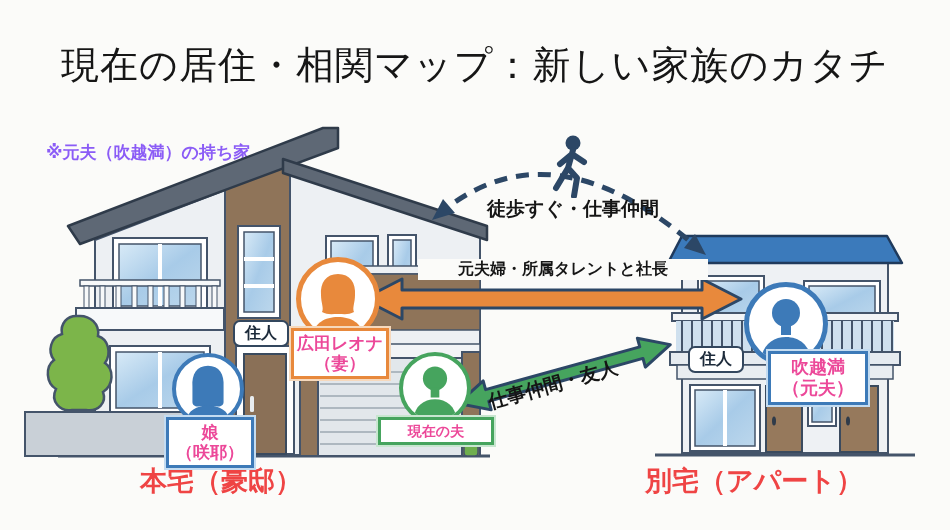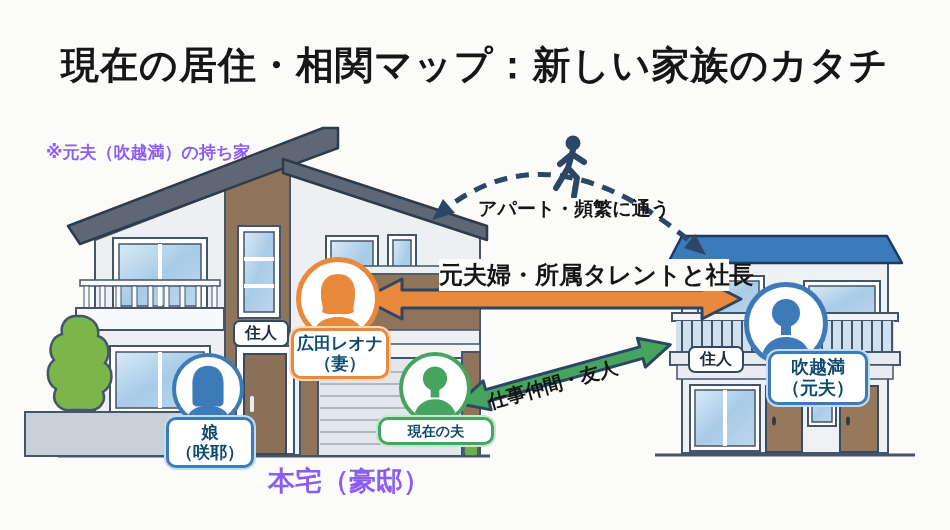--- a/index.html
+++ b/index.html
@@ -1,40 +1,40 @@
 <!DOCTYPE html>
 <html><head>
 <meta charset="utf-8">
 <style>
   html,body{margin:0;padding:0;}
   body{font-family:"Liberation Sans","DejaVu Sans",sans-serif;background:#fbfbf9;}
   .stage{position:relative;width:950px;height:530px;background:#fbfbf9;overflow:hidden;}
   .abs{position:absolute;}
-  .page-title{left:0;right:0;top:40px;text-align:center;font-size:38px;font-weight:700;
+  .page-title{left:0;right:0;top:40px;text-align:center;font-size:38px;font-weight:400;
     color:#161616;letter-spacing:1px;white-space:nowrap;}
   .note{left:46px;top:141px;font-size:17px;font-weight:700;color:#8b5cf6;}
-  .caption{font-size:27px;font-weight:800;color:#8b5cf6;text-align:right;white-space:nowrap;}
+  .caption{font-size:27px;font-weight:800;color:#ef4444;text-align:left;white-space:nowrap;}
   .caption.left{left:140px;width:290px;top:463px;}
   .caption.right{left:645px;width:300px;top:463px;}
   svg{display:block;}
   
   .rel-label{font-weight:800;color:#151515;text-align:center;white-space:nowrap;}
   .lbl-walk{left:478px;top:196px;width:190px;font-size:19px;z-index:6;}
-  .lbl-orange{left:439px;top:259px;width:290px;font-size:24px;background:#fbfbf9;z-index:3;}
+  .lbl-orange{left:418px;top:259px;width:290px;font-size:16px;background:#fbfbf9;z-index:3;}
   .lbl-green{left:453px;top:372px;width:200px;font-size:19px;transform:rotate(-15.5deg);z-index:3;}
   
   .avatar{border-radius:50%;background:#fff;box-sizing:border-box;overflow:hidden;z-index:5;}
   .avatar svg{width:100%;height:100%;}
   .av-wife{left:296px;top:257px;width:84px;height:84px;border:5px solid #e8893c;}
   .av-daughter{left:172px;top:353px;width:72px;height:72px;border:4px solid #3d7ab8;}
   .av-husband{left:399px;top:352px;width:72px;height:72px;border:4px solid #46a45e;}
   .av-ex{left:744px;top:282px;width:84px;height:84px;border:5px solid #3d7ab8;}
   .fill-orange{fill:#e8893c;} .fill-blue{fill:#3d7ab8;} .fill-green{fill:#46a45e;}
   
-  .nbox{background:#fff;border-radius:10px;text-align:center;font-weight:800;color:#0c4a6e;
+  .nbox{background:#fff;border-radius:0;text-align:center;font-weight:800;color:#ec4899;
     line-height:1.16;padding:3px 2px;box-sizing:border-box;z-index:6;}
   .nb-wife{left:291px;top:328px;width:98px;font-size:17px;border:3px solid #e8893c;box-shadow:0 0 0 2px #f6d9bd;}
   .nb-daughter{left:166px;top:417px;width:88px;font-size:17px;border:3px solid #3d7ab8;box-shadow:0 0 0 2px #c4dcf1;}
   .nb-husband{left:378px;top:417px;width:116px;font-size:14px;border:3px solid #46a45e;box-shadow:0 0 0 2px #c8e6d0;}
   .nb-ex{left:768px;top:351px;width:100px;font-size:18px;border:3px solid #3d7ab8;box-shadow:0 0 0 2px #c4dcf1;}
   
   .tag{background:#fff;border:2.5px solid #33475e;border-radius:7px;font-size:16px;font-weight:800;
     color:#1c2a3a;padding:1px 10px;z-index:6;white-space:nowrap;}
   .tag.left{left:233px;top:320px;}
   .tag.right{left:688px;top:346px;}
@@ -197,21 +197,21 @@
 
   <svg class="abs z2" style="left:410px;top:118px;" width="320" height="150" viewBox="0 0 320 150">
     <path d="M28,97 Q141,1 290,132" fill="none" stroke="#2c4766" stroke-width="5" stroke-dasharray="13 9"></path>
     <polygon points="22,102 33,81 45,95" fill="#2c4766"></polygon>
     <polygon points="296,137 274,130 285,116" fill="#2c4766"></polygon>
   </svg>
   <svg class="abs z3" style="left:548px;top:134px;" width="44" height="64" viewBox="0 0 44 64">
     <circle cx="25" cy="9" r="7.5" fill="#2c4766"></circle>
     <path d="M25,16 L20,34 M20,34 L8,54 M20,34 L29,44 L26,62 M24,20 L36,28 M24,20 L12,30" fill="none" stroke="#2c4766" stroke-width="6" stroke-linecap="round" stroke-linejoin="round"></path>
   </svg>
-  <div class="abs rel-label lbl-walk">アパート・頻繁に通う</div>
+  <div class="abs rel-label lbl-walk">徒歩すぐ・仕事仲間</div>
 
   <div class="abs avatar av-wife">
     <svg viewBox="0 0 74 74">
       <path class="fill-orange" d="M37,12 C25,12 19,21 20,33 C20,41 23,46 21,50 C26,53 31,52 37,52 C43,52 48,53 53,50 C51,46 54,41 54,33 C55,21 49,12 37,12 Z"></path>
       <path class="fill-orange" d="M12,74 C13,61 24,55 37,55 C50,55 61,61 62,74 Z"></path>
     </svg>
   </div>
   <div class="abs avatar av-daughter">
     <svg viewBox="0 0 74 74">
       <path class="fill-blue" d="M37,10 C24,10 18,20 19,34 L19,52 C19,56 23,58 27,57 L47,57 C51,58 55,56 55,52 L55,34 C56,20 50,10 37,10 Z"></path>
@@ -246,14 +246,15 @@
   </div>
   <div class="abs nbox nb-ex">
     <div>吹越満</div>
     <div>（元夫）</div>
   </div>
 
   <div class="abs tag left">住人</div>
   <div class="abs tag right">住人</div>
 
   <div class="abs caption left">本宅（豪邸）</div>
+  <div class="abs caption right">別宅（アパート）</div>
 
 </div>
 
 </body></html>

